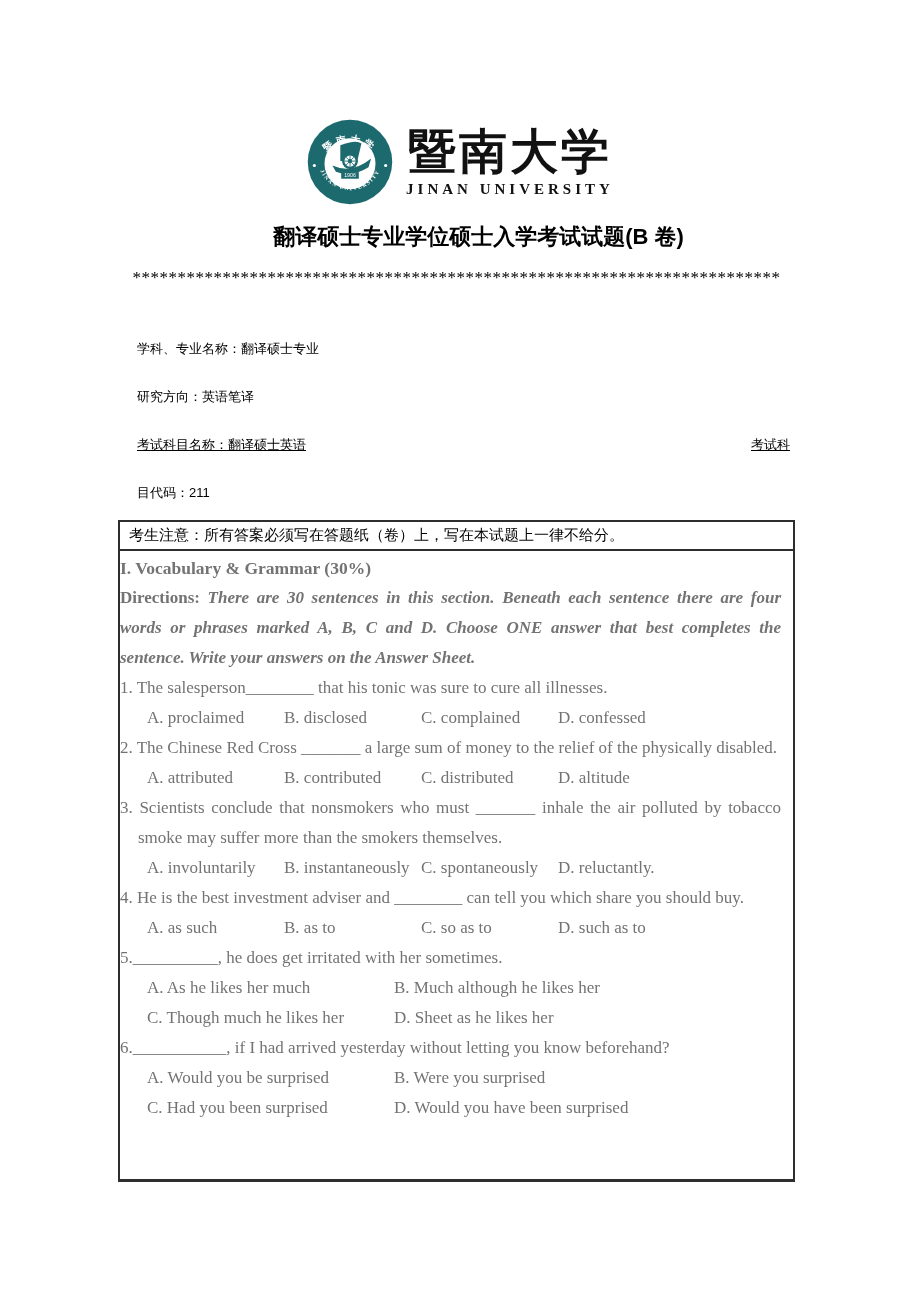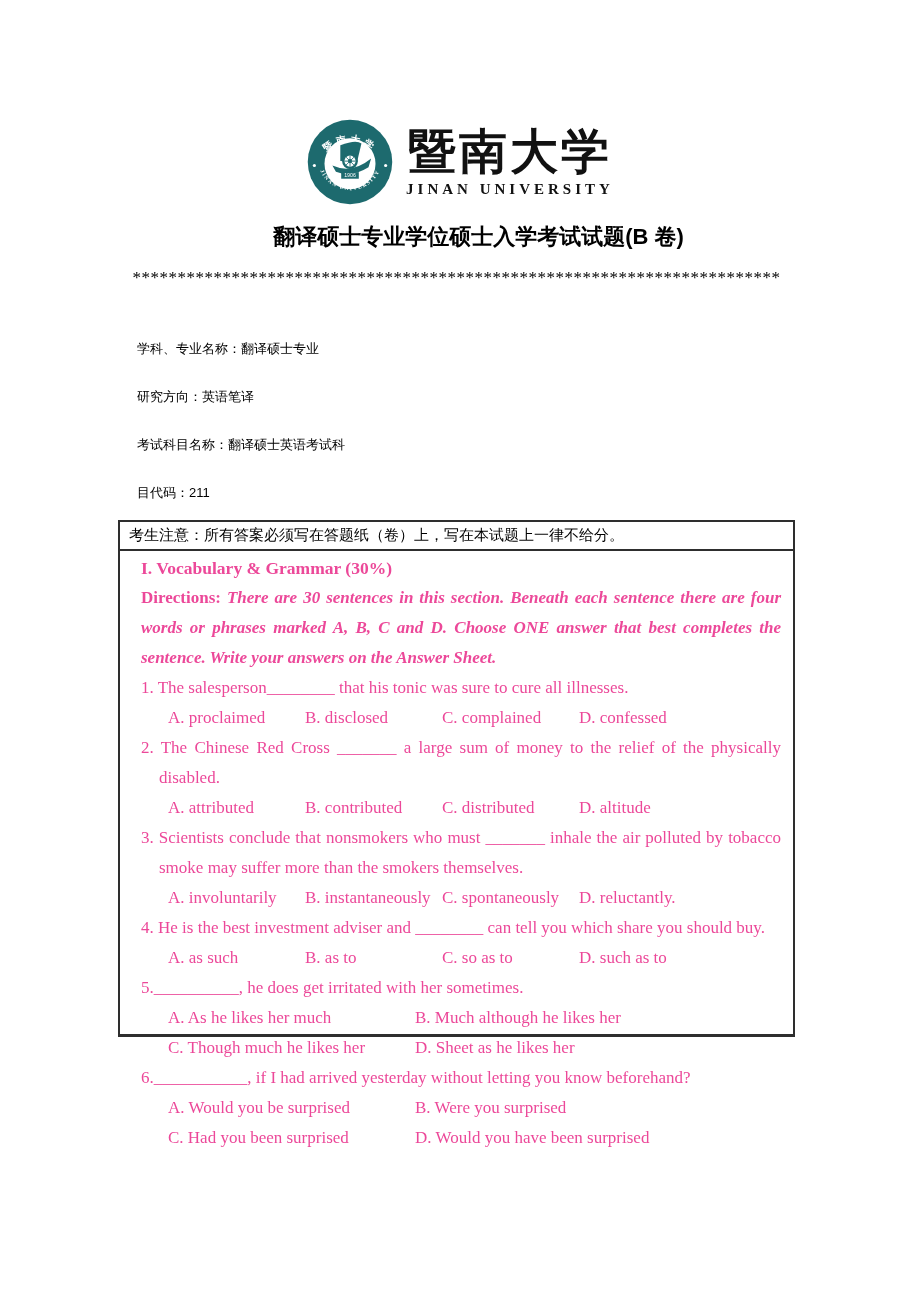--- a/index.html
+++ b/index.html
@@ -35,36 +35,36 @@
     position:absolute; top:268px; left:118px; width:677px;
     text-align:center; font-size:17px; letter-spacing:0.5px;
     white-space:nowrap; overflow:hidden; color:#000;
   }
   
   .info {
     position:absolute; top:340px; left:137px; width:653px;
     font-family:"Liberation Sans", sans-serif; font-size:13px; color:#000;
   }
   .info-line { height:22px; margin-bottom:26px; white-space:nowrap; }
-  .info-line-split { display:flex; justify-content:flex-start; }
+  .info-line-split { display:flex; justify-content:space-between;text-decoration:underline; }
   
   .exam-box {
-    position:absolute; top:520px; left:118px; width:677px; height:517px;
+    position:absolute; top:520px; left:118px; width:677px; height:662px;
     border:2px solid #2e2e2e; border-bottom-width:3px;
     background:#fff;
   }
   .notice {
     border-bottom:2px solid #2e2e2e;
     font-family:"Liberation Serif", serif;
     font-size:15px; padding:4px 8px 4px 9px; color:#000;
     white-space:nowrap; overflow:hidden;
   }
   .content {
-    padding:2px 12px 0 21px;
-    font-size:17px; line-height:30px; color:#ec4899;
+    padding:2px 12px 0 0;
+    font-size:17px; line-height:30px; color:#737373;
   }
   .section-heading { font-weight:bold; font-size:17.5px; }
   .directions { text-align:justify; font-weight:bold; }
   .dir-text { font-style:italic; }
   .question .stem {
     text-align:justify;
     padding-left:18px; text-indent:-18px;
   }
   .opts-row { padding-left:27px; white-space:nowrap; }
   .opt { display:inline-block; min-width:133px; margin-right:4px; }

